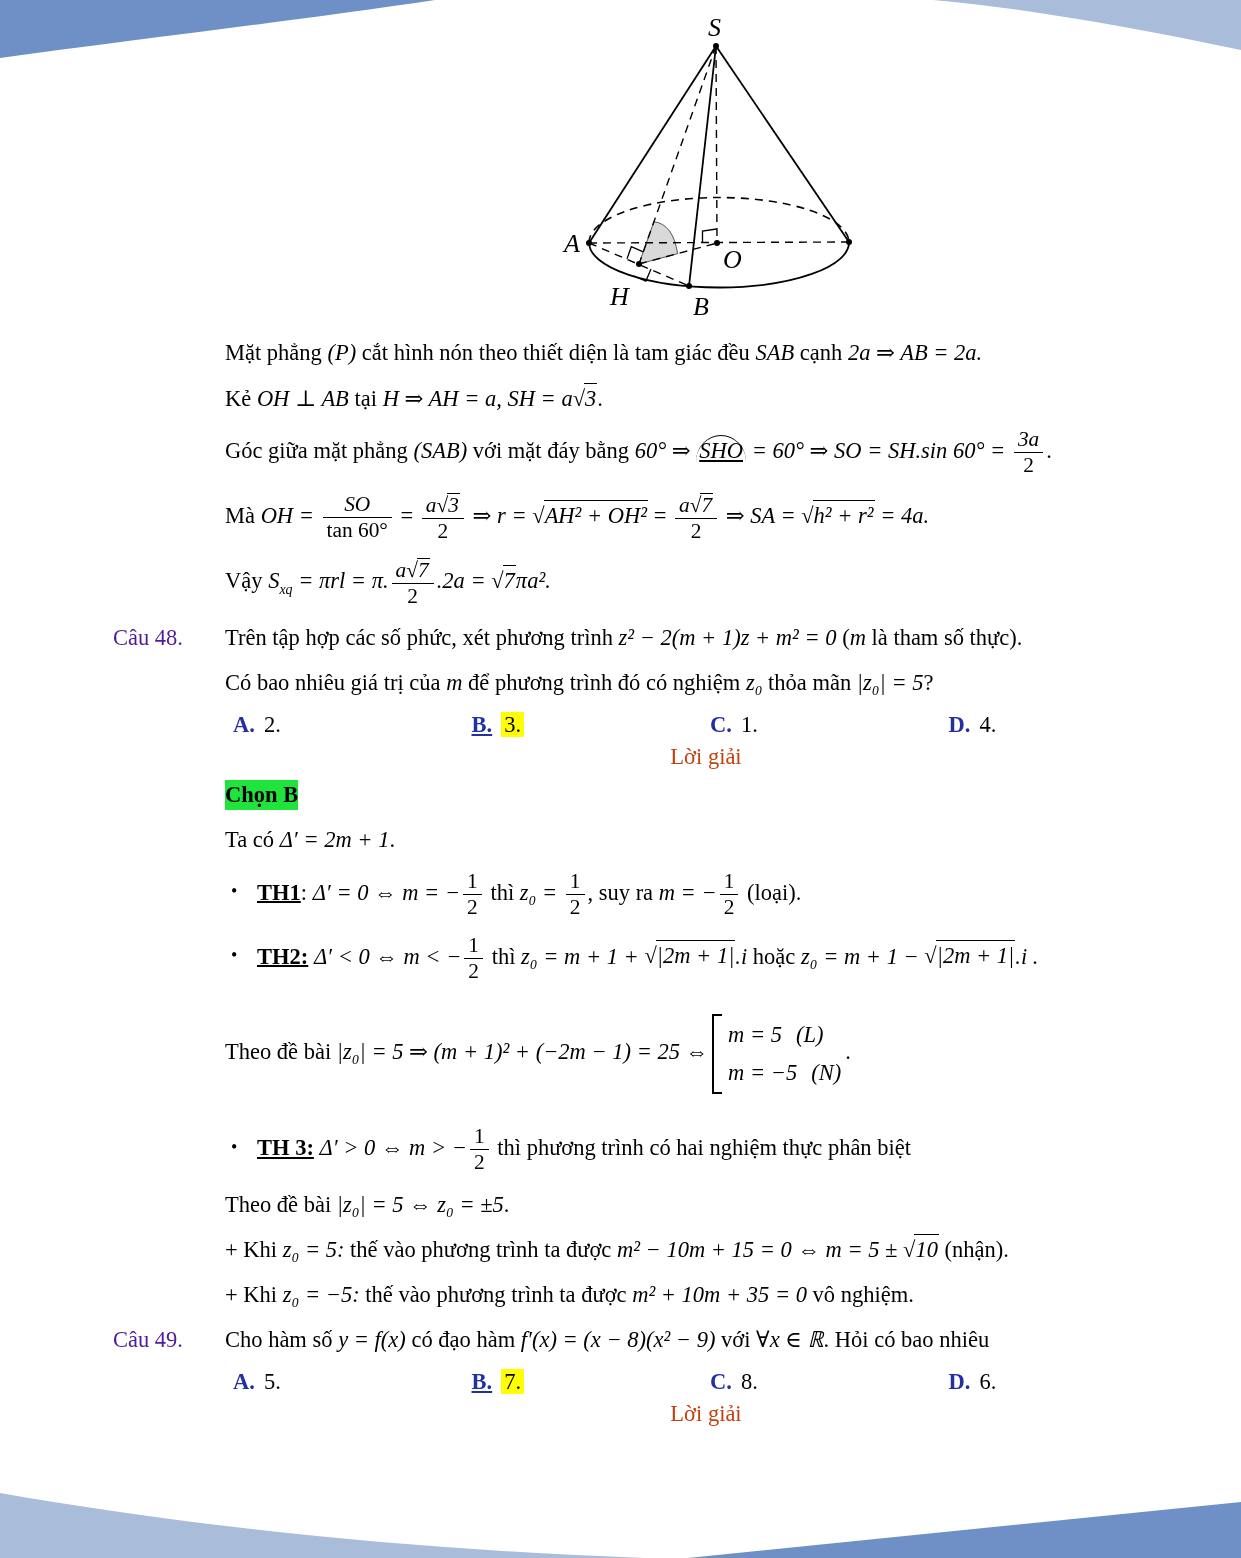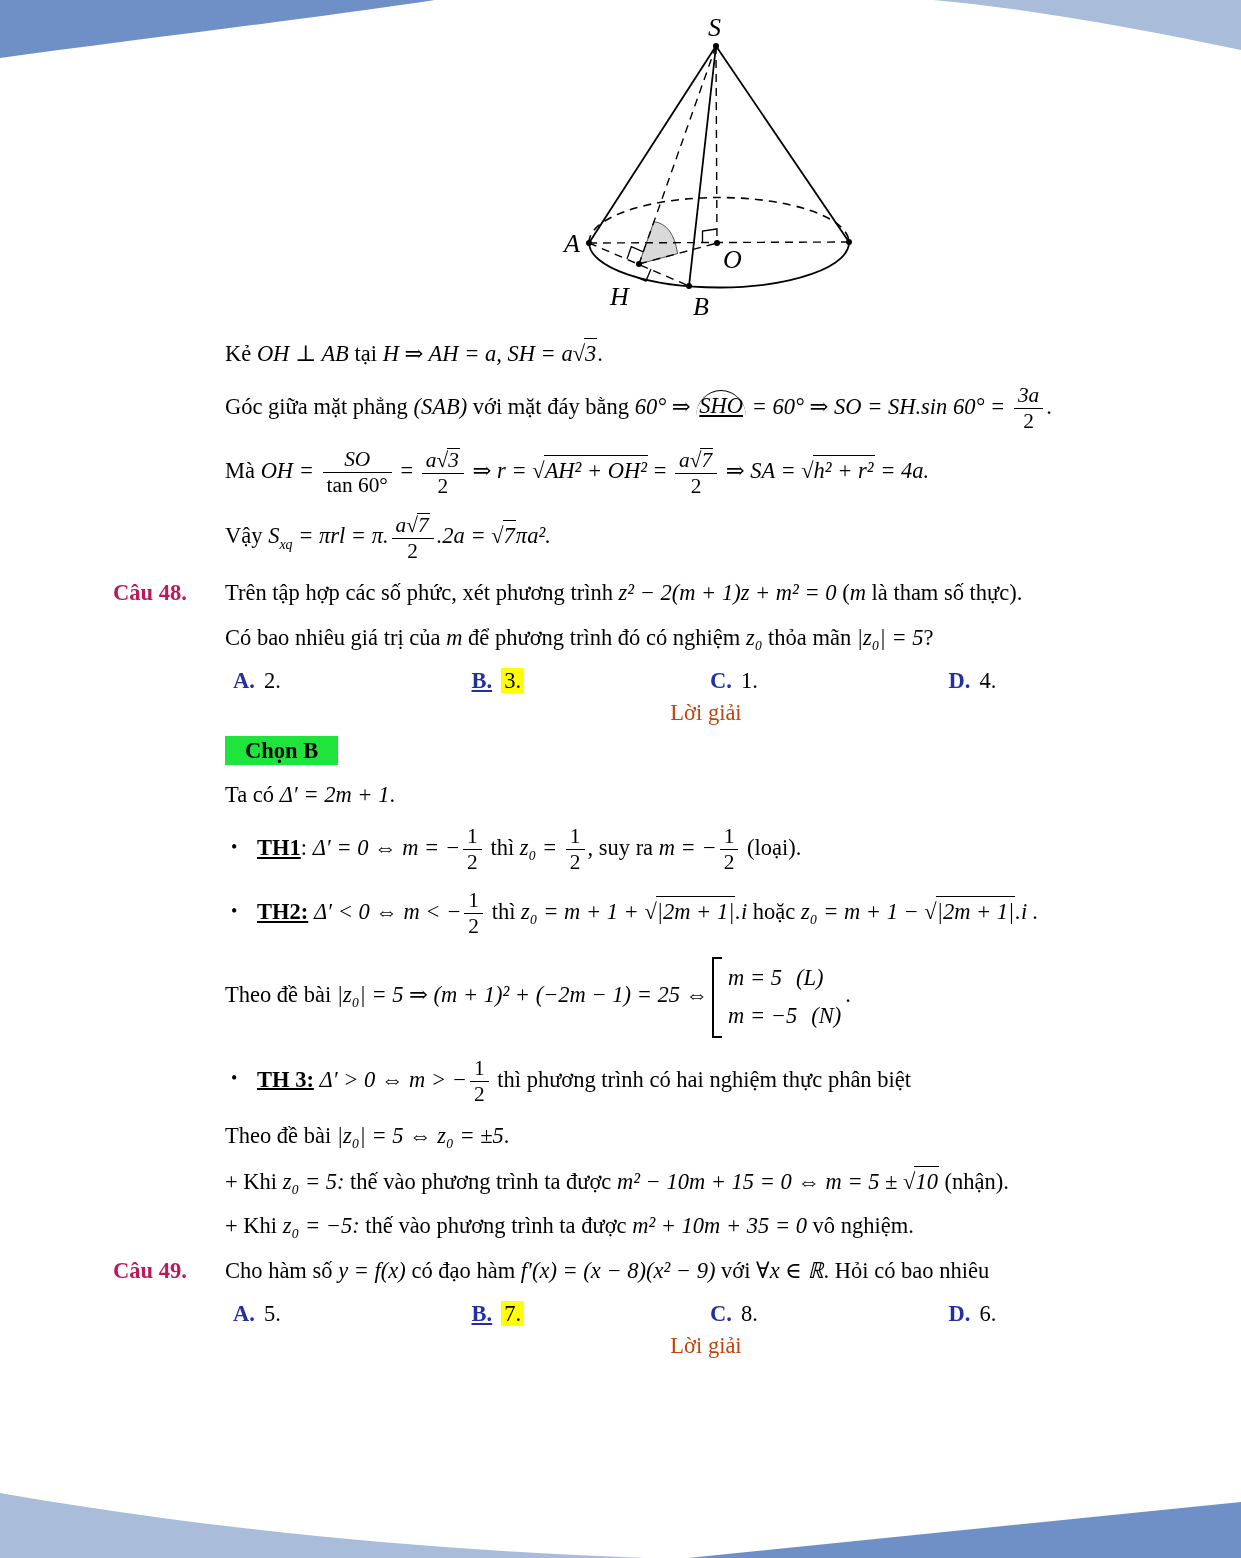--- a/index.html
+++ b/index.html
@@ -12,31 +12,31 @@
   .content{position:absolute;left:225px;top:338px;width:962px;}
   p.ln{margin:0 0 15px 0;line-height:1.32;}
   .m{font-style:italic;}
   .frac{display:inline-block;vertical-align:middle;text-align:center;line-height:1.08;margin:0 3px;font-size:0.95em;}
   .frac .num{display:block;padding:0 4px 1px 4px;}
   .frac .den{display:block;border-top:1.4px solid #000;padding:1px 4px 0 4px;}
   .rt{display:inline-block;}
   .rad{display:inline-block;border-top:1.4px solid #000;margin-left:-1px;padding:0 1px;font-style:italic;}
   .hat{display:inline-block;border-top:1.7px solid #000;border-radius:55% 55% 0 0/95% 95% 0 0;padding:0 3px;font-style:italic;text-decoration:underline;}
   .q{position:relative;}
-  .qnum{position:absolute;left:-112px;color:#be185d;font-weight:bold;}
+  .qnum{position:absolute;left:-112px;color:#4c1d95;font-weight:normal;}
   .answers{display:grid;grid-template-columns:1fr 1fr 1fr 1fr;margin:2px 0 6px 8px;}
   .letter{color:#2230a3;font-weight:bold;margin-right:9px;}
   .letter.key{text-decoration:underline;}
   .hl-y{background:#ffff00;padding:0 3px;}
   .lg{text-align:center;color:#c2410c;font-weight:normal;margin:0 0 10px 0;}
-  .chon{display:inline-block;background:#1fe43c;font-weight:bold;padding:0 20px;}
+  .chon{display:inline-block;background:#1fe43c;font-weight:bold;padding:0 0;}
   .bullet-ln{padding-left:32px;}
   .bdot{display:inline-block;width:26px;margin-left:-26px;font-size:0.8em;vertical-align:2px;}
   .thl{font-weight:bold;text-decoration:underline;}
-  .cases{display:inline-flex;align-items:stretch;vertical-align:middle;margin:4px 4px;}
+  .cases{display:inline-flex;align-items:stretch;vertical-align:middle;margin:16px 4px;}
   .cases .bracket{width:8px;border-left:2px solid #000;border-top:2px solid #000;border-bottom:2px solid #000;margin-right:6px;}
   .cases .rows{display:flex;flex-direction:column;justify-content:space-between;padding:2px 0;}
   .cases .row{display:block;line-height:1.7;}
   .cases .note{margin-left:14px;}
   sub{font-size:0.62em;}
 </style>
 </head>
 <body>
 
 <div class="page">
@@ -80,20 +80,21 @@
 
     <text x="146" y="26" font-size="26" font-style="italic">S</text>
     <text x="2" y="242" font-size="26" font-style="italic">A</text>
     <text x="161" y="258" font-size="26" font-style="italic">O</text>
     <text x="48" y="295" font-size="26" font-style="italic">H</text>
     <text x="131" y="305" font-size="26" font-style="italic">B</text>
   </svg>
 
   <div class="content">
 
+    <p class="ln"><span>Mặt phẳng </span><span class="m">(P)</span><span> cắt hình nón theo thiết diện là tam giác đều </span><span class="m">SAB</span><span> cạnh </span><span class="m">2a ⇒ AB = 2a.</span></p>
 
     <p class="ln"><span>Kẻ </span><span class="m">OH ⊥ AB</span><span> tại </span><span class="m">H ⇒ AH = a, SH = a</span><span class="rt">√</span><span class="rad">3</span><span>.</span></p>
 
     <p class="ln"><span>Góc giữa mặt phẳng </span><span class="m">(SAB)</span><span> với mặt đáy bằng </span><span class="m">60° ⇒ </span><span class="hat">SHO</span><span class="m"> = 60° ⇒ SO = SH.sin 60° = </span><span class="frac"><span class="num m">3a</span><span class="den">2</span></span><span>.</span></p>
 
     <p class="ln"><span>Mà </span><span class="m">OH = </span><span class="frac"><span class="num m">SO</span><span class="den">tan 60°</span></span><span> = </span><span class="frac"><span class="num"><span class="m">a</span><span class="rt">√</span><span class="rad">3</span></span><span class="den">2</span></span><span class="m"> ⇒ r = </span><span class="rt">√</span><span class="rad">AH² + OH²</span><span> = </span><span class="frac"><span class="num"><span class="m">a</span><span class="rt">√</span><span class="rad">7</span></span><span class="den">2</span></span><span class="m"> ⇒ SA = </span><span class="rt">√</span><span class="rad">h² + r²</span><span class="m"> = 4a.</span></p>
 
     <p class="ln"><span>Vậy </span><span class="m">S</span><sub class="m">xq</sub><span class="m"> = πrl = π.</span><span class="frac"><span class="num"><span class="m">a</span><span class="rt">√</span><span class="rad">7</span></span><span class="den">2</span></span><span class="m">.2a = </span><span class="rt">√</span><span class="rad">7</span><span class="m">πa².</span></p>
 
     <p class="ln q"><span class="qnum">Câu 48.</span><span>Trên tập hợp các số phức, xét phương trình </span><span class="m">z² − 2(m + 1)z + m² = 0</span><span> (</span><span class="m">m</span><span> là tham số thực).</span></p>

